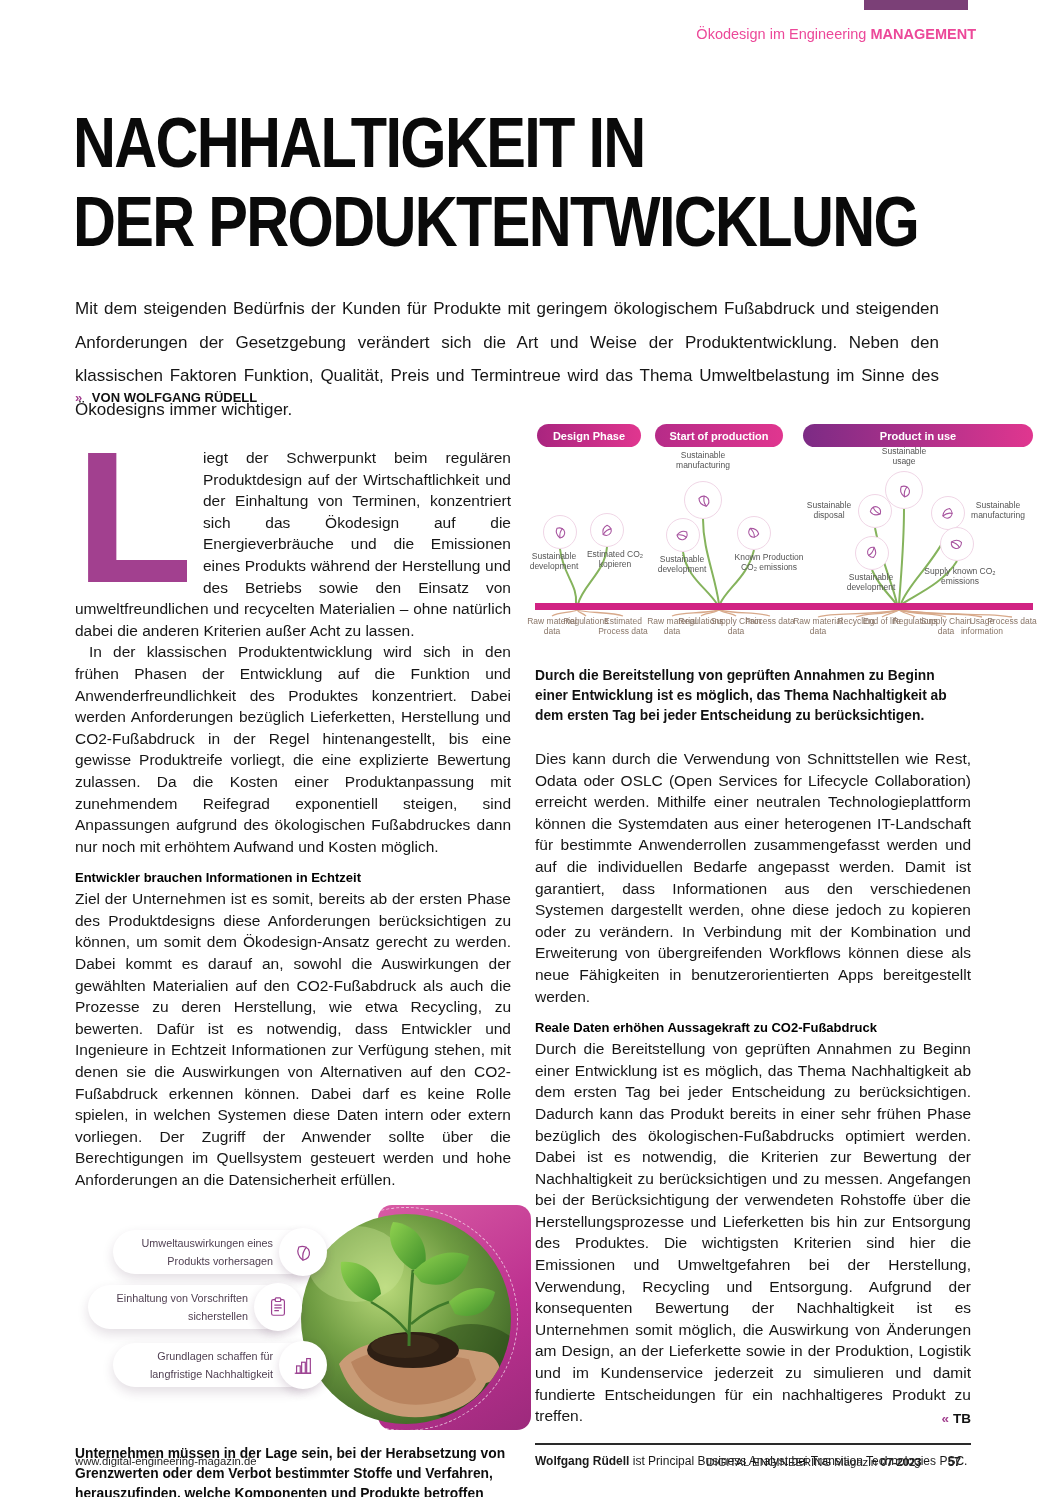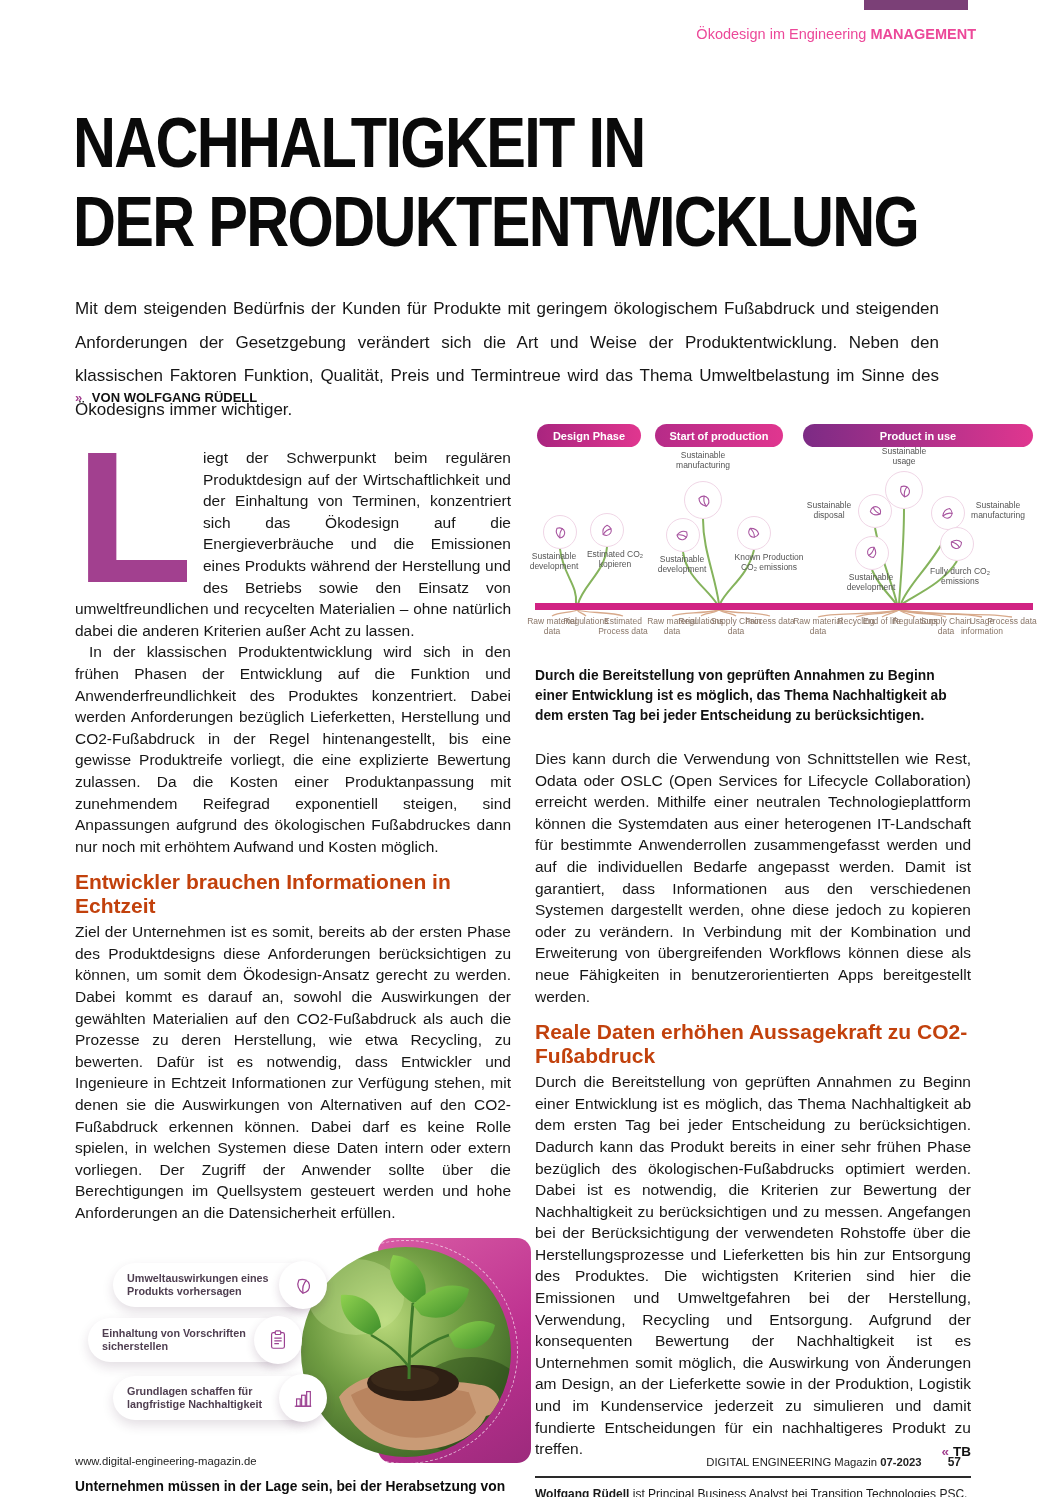--- a/index.html
+++ b/index.html
@@ -19,21 +19,21 @@
   .lede { position:absolute; left:75px; top:292px; width:864px; font-size:17px; line-height:33.5px; text-align:justify; color:#161616; }
   .byline { position:absolute; left:75px; top:390px; font-size:13px; font-weight:bold; color:#111; }
   .byline .mark { color:#a2408f; margin-right:6px; }
 
   
   .col-left  { position:absolute; left:75px;  top:447px; width:436px; }
   .col-right { position:absolute; left:535px; top:420px; width:436px; }
   .bodytext { font-size:15.5px; line-height:21.6px; text-align:justify; color:#161616;
               hyphens:auto; -webkit-hyphens:auto; }
   .indent { text-indent:14px; }
-  .subhead { font-size:21px; font-weight:800; margin:13px 0 3px 0; color:#c2410c; }
+  .subhead { font-size:13px; font-weight:800; margin:13px 0 3px 0; color:#000000; }
 
   .dropcap { float:left; width:112px; height:132px; margin:6px 16px 4px 0; color:#a2408f;
              font-size:196px; line-height:124px; font-weight:bold; overflow:hidden; }
 
   
   .diagram { position:relative; width:500px; height:234px; }
   .d-pill { position:absolute; top:4px; height:23px; border-radius:12px; color:#fff;
             font-size:11px; font-weight:bold; display:flex; align-items:center; justify-content:center; }
   .d-pill1 { left:2px;   width:104px; background:linear-gradient(90deg,#a9257f,#e0368f); }
   .d-pill2 { left:120px; width:128px; background:linear-gradient(90deg,#b62b88,#e0368f); }
@@ -51,22 +51,22 @@
 
   
   .photofig { position:relative; width:456px; height:225px; margin-top:14px; }
   .pf-magenta { position:absolute; left:303px; top:0; width:153px; height:100%;
                 border-radius:14px; background:linear-gradient(150deg,#d85ba4 0%,#bd3190 55%,#9c2a7c 100%); }
   .pf-ring { position:absolute; left:219px; top:2px; width:224px; height:224px; border-radius:50%;
              border:1px dashed rgba(255,255,255,0.65); }
   .pf-photo { position:absolute; left:226px; top:9px; width:210px; height:210px; border-radius:50%; overflow:hidden; }
   .pf-pill { position:absolute; height:44px; background:#fff; border-radius:22px;
              box-shadow:0 5px 12px rgba(60,20,60,0.14); display:flex; align-items:center; justify-content:flex-end; }
-  .pf-pill .pf-text { font-size:10.8px; font-weight:bold; color:#4f3f51; text-align:left;
-                      line-height:13px; padding-right:40px; padding-left:14px; }
+  .pf-pill .pf-text { font-size:10.8px; font-weight:normal; color:#4f3f51; text-align:right;
+                      line-height:18px; padding-right:40px; padding-left:14px; }
   .pf-icon { position:absolute; right:-14px; top:-2px; width:48px; height:48px; border-radius:50%;
              background:#fff; box-shadow:0 4px 10px rgba(60,20,60,0.16);
              display:flex; align-items:center; justify-content:center; }
   .pf-pill1 { left:38px; top:25px;  width:200px; }
   .pf-pill2 { left:13px; top:80px;  width:200px; }
   .pf-pill3 { left:38px; top:138px; width:200px; }
 
   .photo-caption-wrap { position:relative; margin-top:14px; }
 
   
@@ -295,21 +295,21 @@
             <path d="M12 21 C11 15 12.5 10 16 6.5"></path>
           </svg>
         </div>
       <div class="d-label" style="left:301px;top:152px;width:70px;">Sustainable development</div>
       <div class="d-node" style="left:405px;top:107px;">
           <svg width="16" height="16" viewBox="0 0 24 24" fill="none" stroke="#a855a0" stroke-width="1.6" transform="rotate(110)">
             <path d="M12 21 C7 17 5 12 7.5 6.5 C13 4.5 18 7 19 12 C19.5 17 16 20 12 21 Z"></path>
             <path d="M12 21 C11 15 12.5 10 16 6.5"></path>
           </svg>
         </div>
-      <div class="d-label" style="left:388px;top:146px;width:74px;">Fully durch CO₂ emissions</div>
+      <div class="d-label" style="left:388px;top:146px;width:74px;">Supply known CO₂ emissions</div>
 
       <div class="d-ground"></div>
 
       <div class="d-root" style="left:-8px;">Raw material data</div>
       <div class="d-root" style="left:26px;">Regulations</div>
       <div class="d-root" style="left:60px;width:56px;">Estimated Process data</div>
       <div class="d-root" style="left:112px;">Raw material data</div>
       <div class="d-root" style="left:141px;">Regulations</div>
       <div class="d-root" style="left:174px;width:54px;">Supply Chain data</div>
       <div class="d-root" style="left:210px;">Process data</div>

